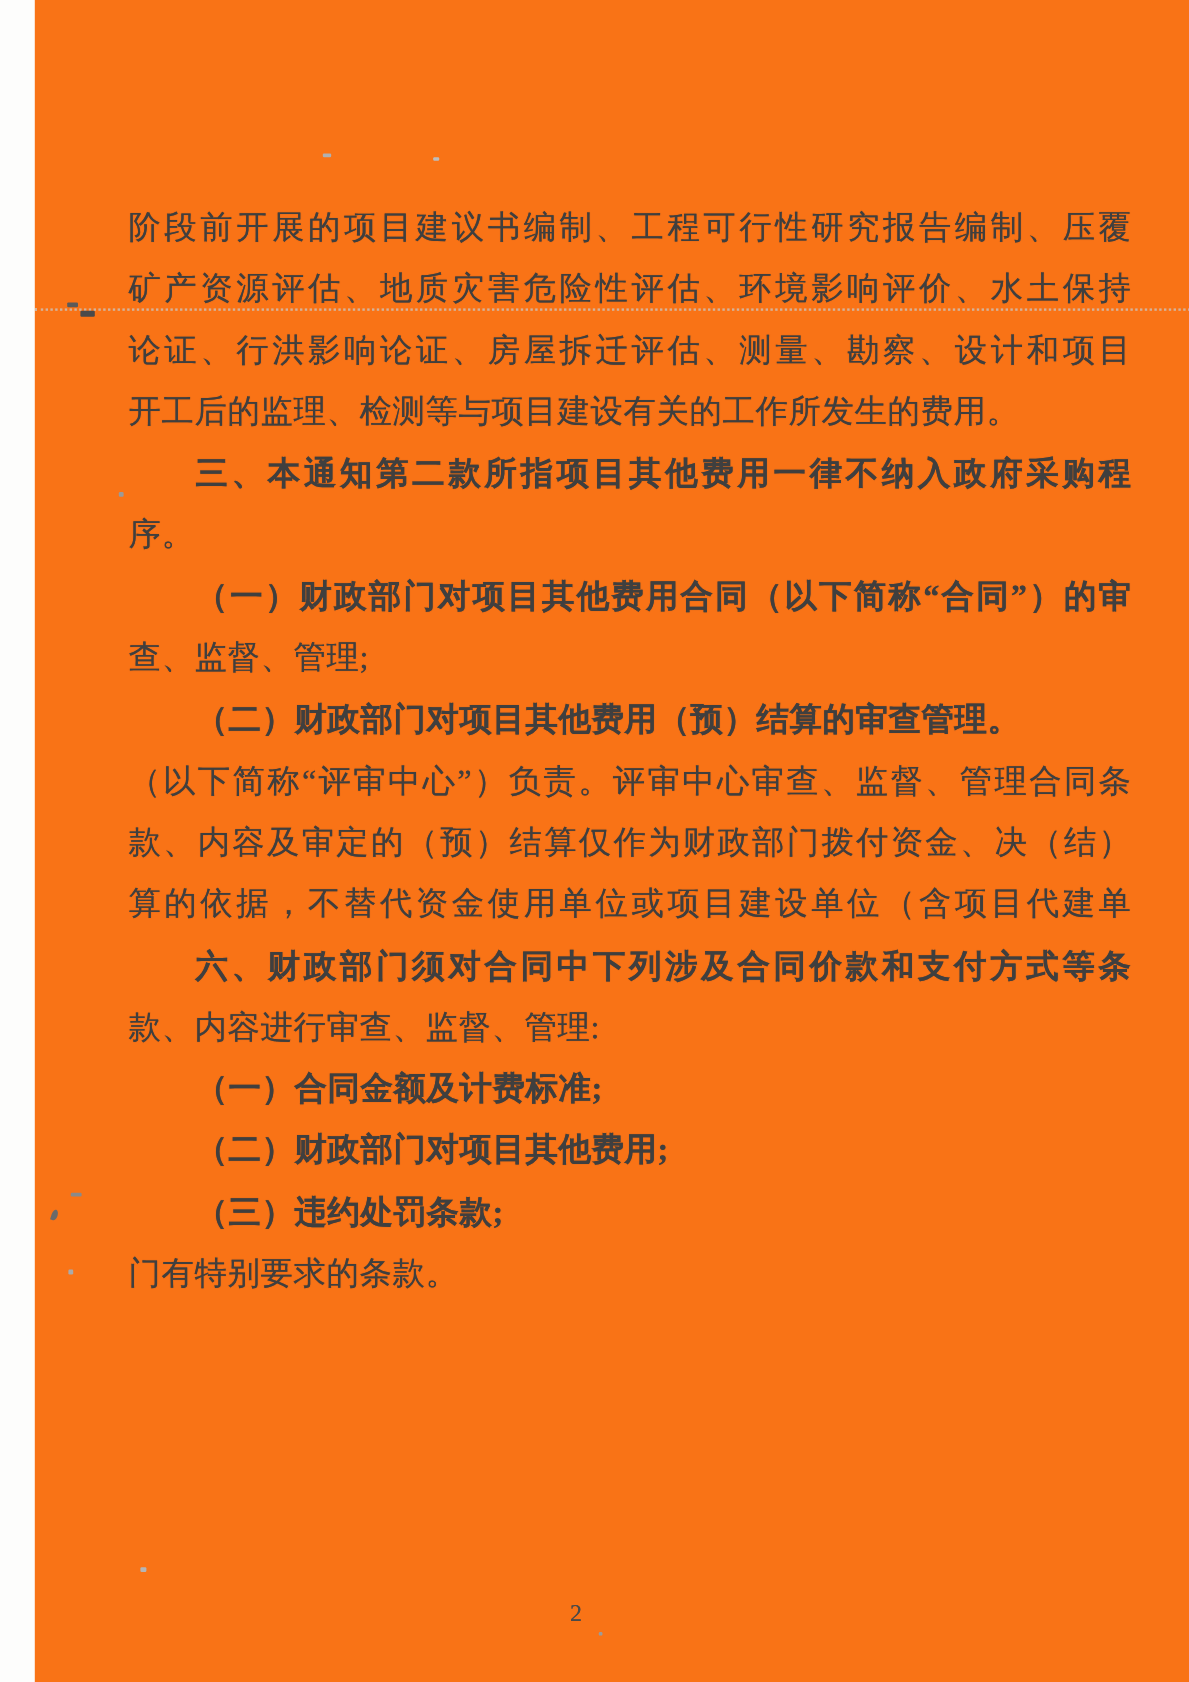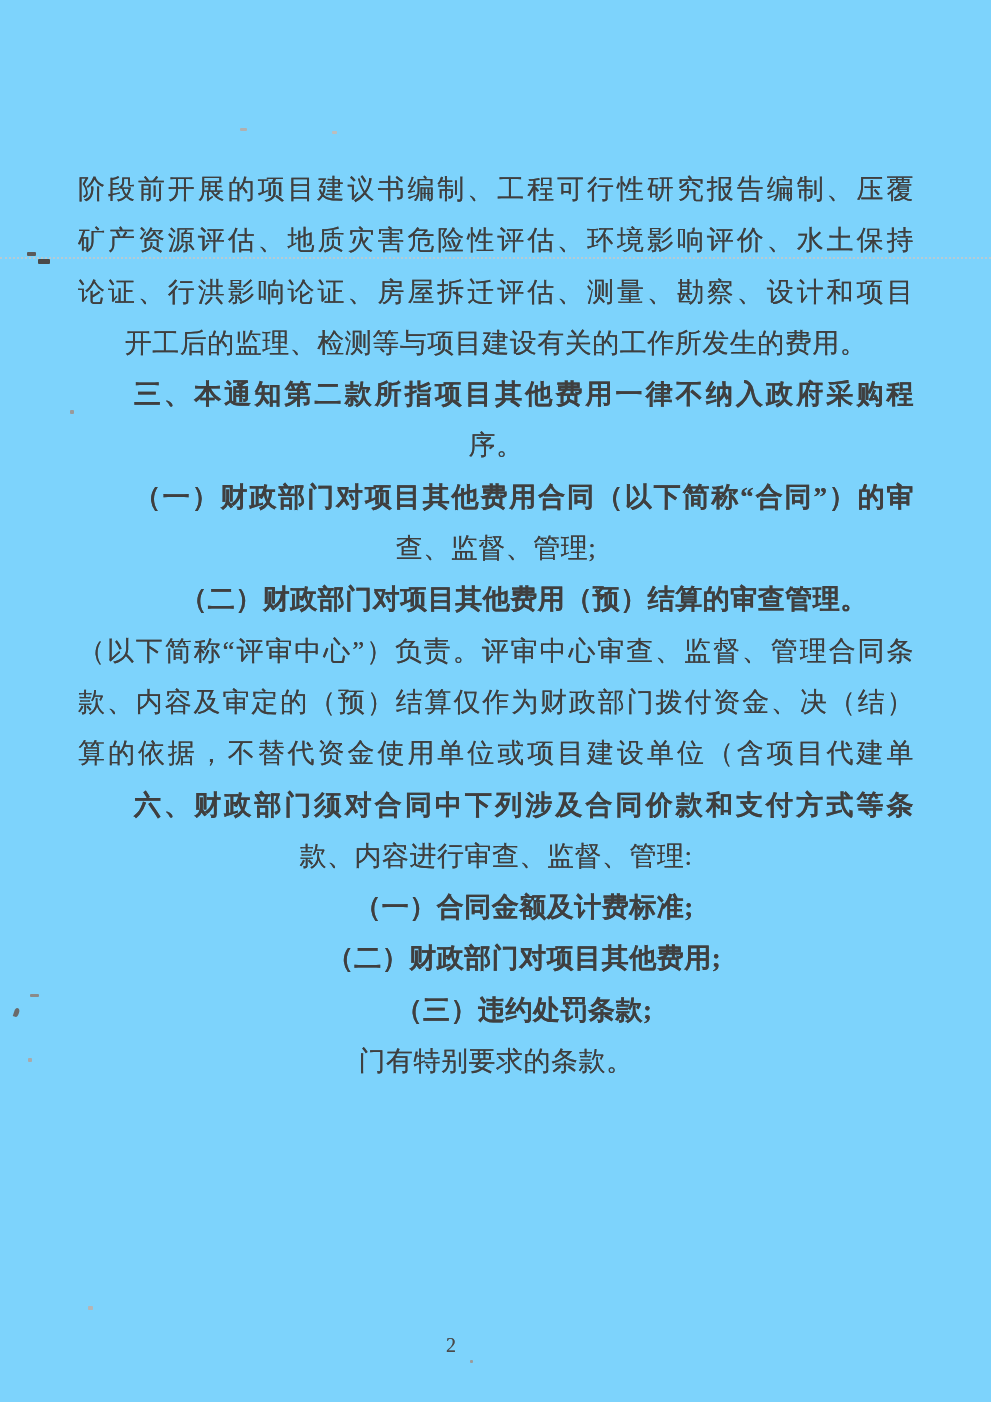--- a/index.html
+++ b/index.html
@@ -10,36 +10,37 @@
     width: 991px;
     height: 1402px;
     position: relative;
     background: #fdfdfc;
     overflow: hidden;
     font-family: "Liberation Serif", "DejaVu Serif", serif;
   }
   .page {
     position: absolute;
     inset: 0;
-    background: #7dd3fc;
+    background: #f97316;
+    margin-left: 29px;
   }
   .text-block {
     position: absolute;
     left: 78px;
     top: 164px;
     width: 836px;
     font-size: 27px;
     line-height: 51.3px;
     color: #3f3f3f;
     text-shadow: 0 0 0.6px rgba(55,55,55,0.75);
     letter-spacing: 0.5px;
   }
   .line {
     width: 100%;
-    text-align: center;
+    text-align: left;
     white-space: nowrap;
   }
   .line.just {
     white-space: normal;
     text-align: justify;
     text-align-last: justify;
   }
   .line.ind {
     text-indent: 56px;
     font-weight: bold;

